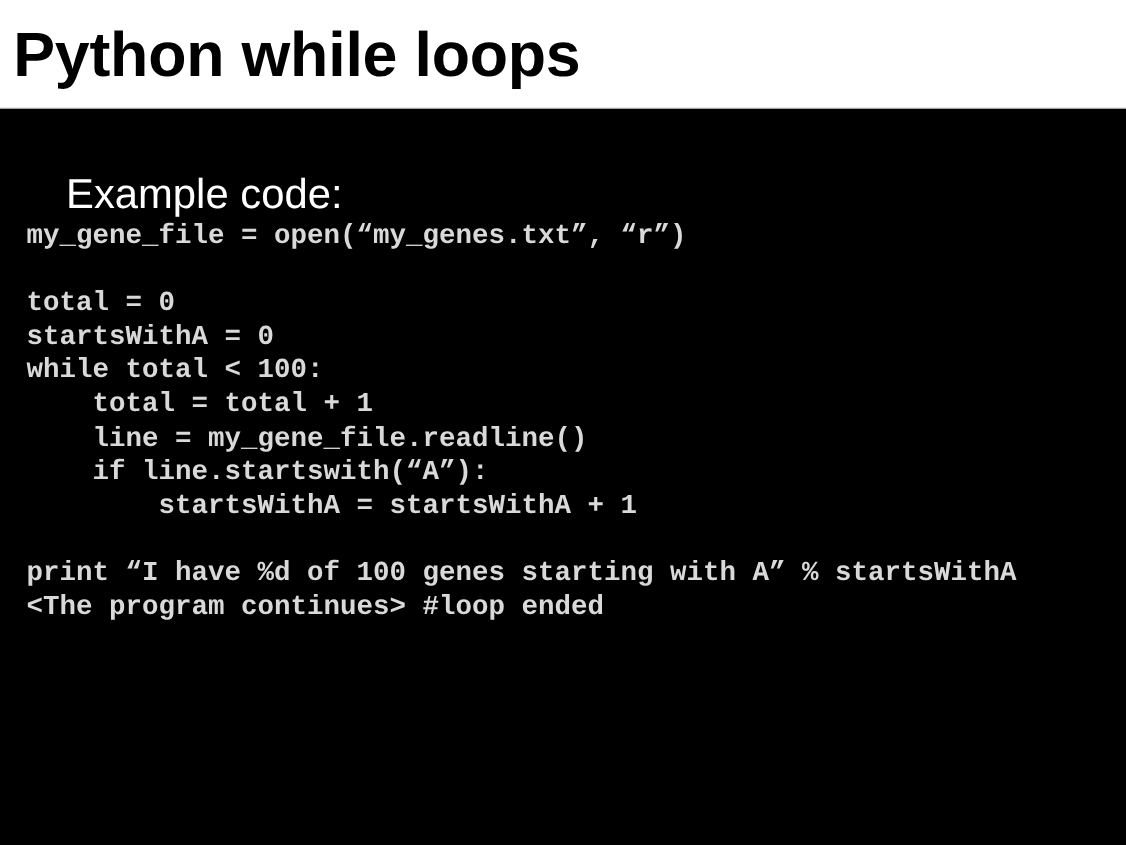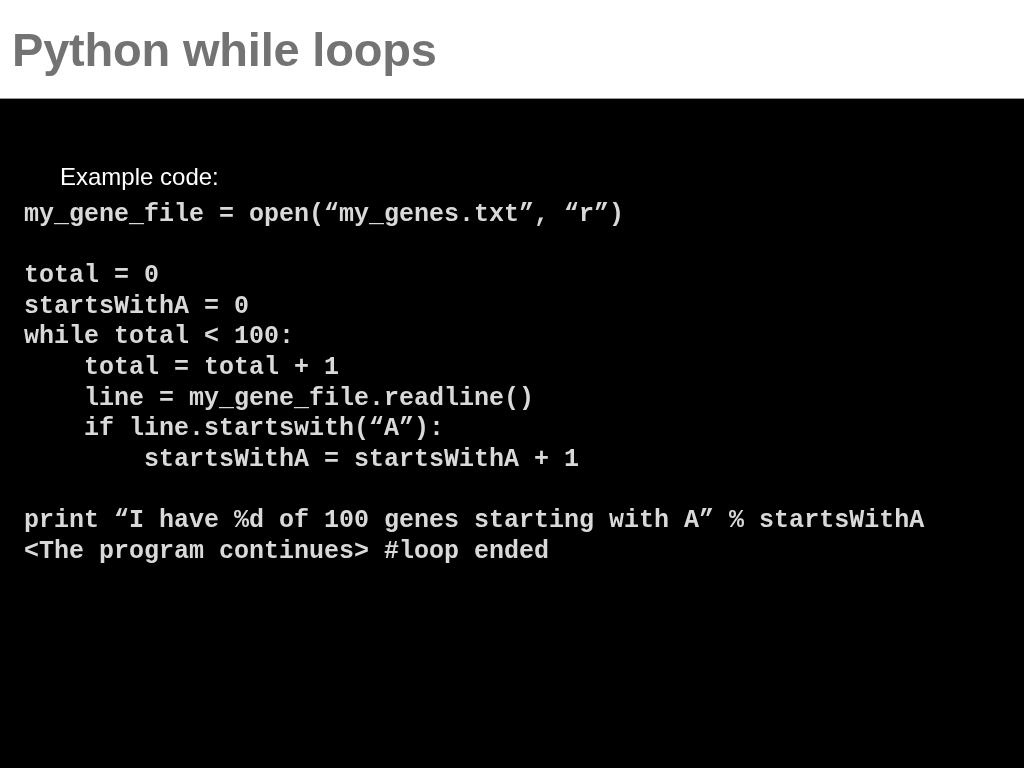--- a/index.html
+++ b/index.html
@@ -28,42 +28,42 @@
     background: #ffffff;
     border-bottom: 1px solid #9a9a9a;
     box-sizing: border-box;
   }
   .slide-title {
     position: absolute;
     left: 12px;
     top: 22px;
     margin: 0;
     font-family: "Liberation Sans", sans-serif;
-    font-size: 47px;
+    font-size: 57px;
     font-weight: bold;
     line-height: 56px;
-    color: #737373;
+    color: #000000;
     letter-spacing: -0.2px;
     white-space: pre;
   }
   .slide-body {
     position: absolute;
     left: 0;
     top: 100px;
     width: 1024px;
     height: 668px;
     background: #000000;
   }
   .section-label {
     position: absolute;
     left: 60px;
     top: 60px;
     margin: 0;
     font-family: "Liberation Sans", sans-serif;
-    font-size: 24px;
+    font-size: 38px;
     font-weight: normal;
     line-height: 34px;
     color: #ffffff;
     white-space: pre;
   }
   .code-block {
     position: absolute;
     left: 24px;
     top: 100px;
     margin: 0;

